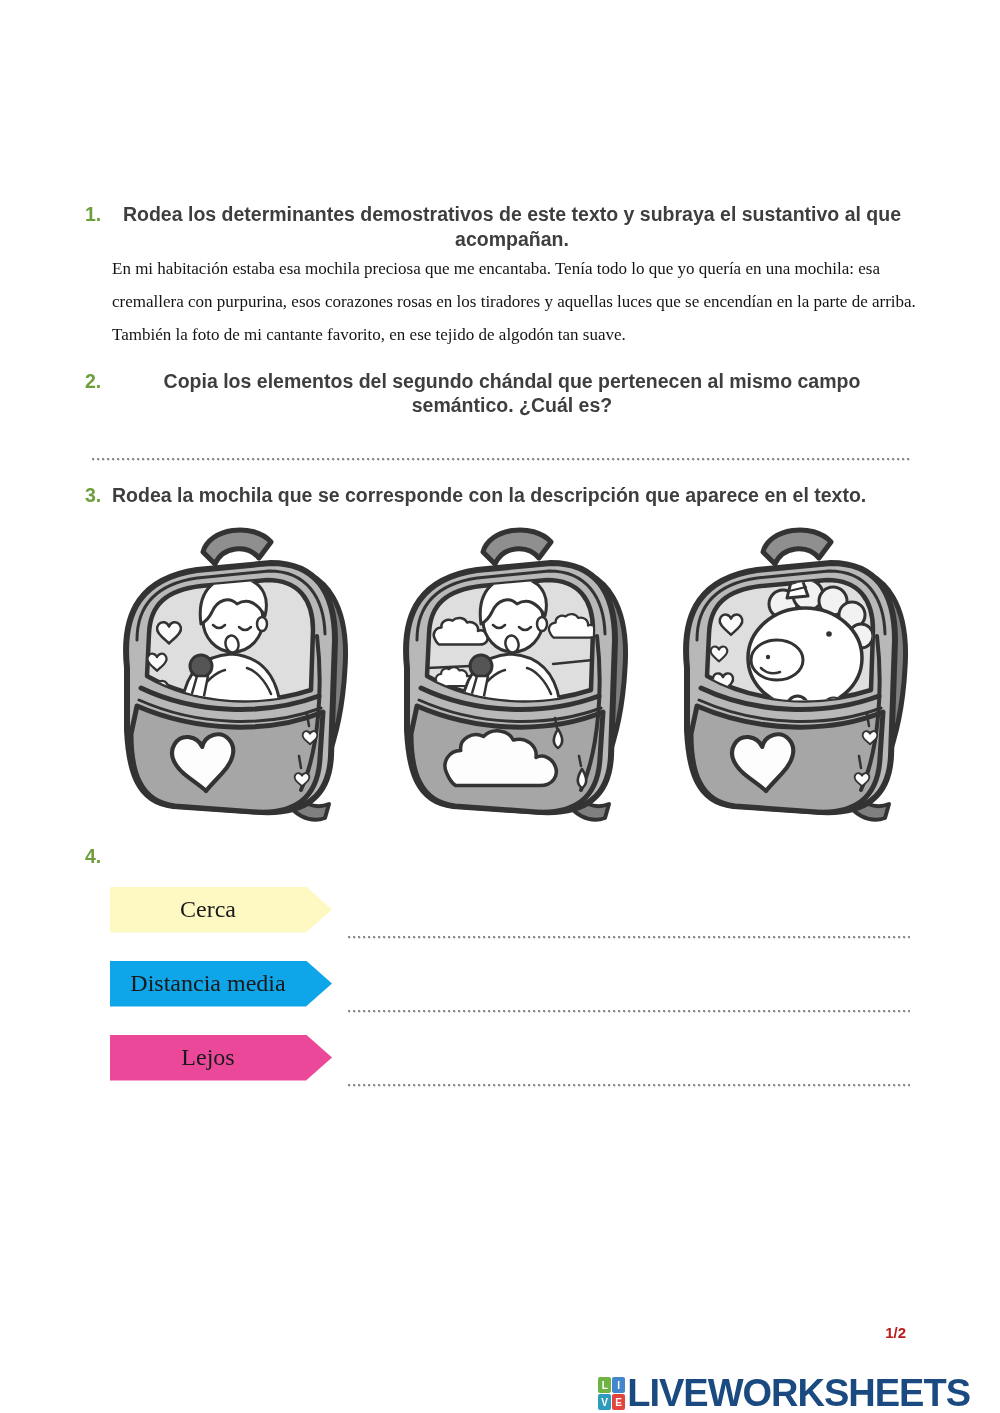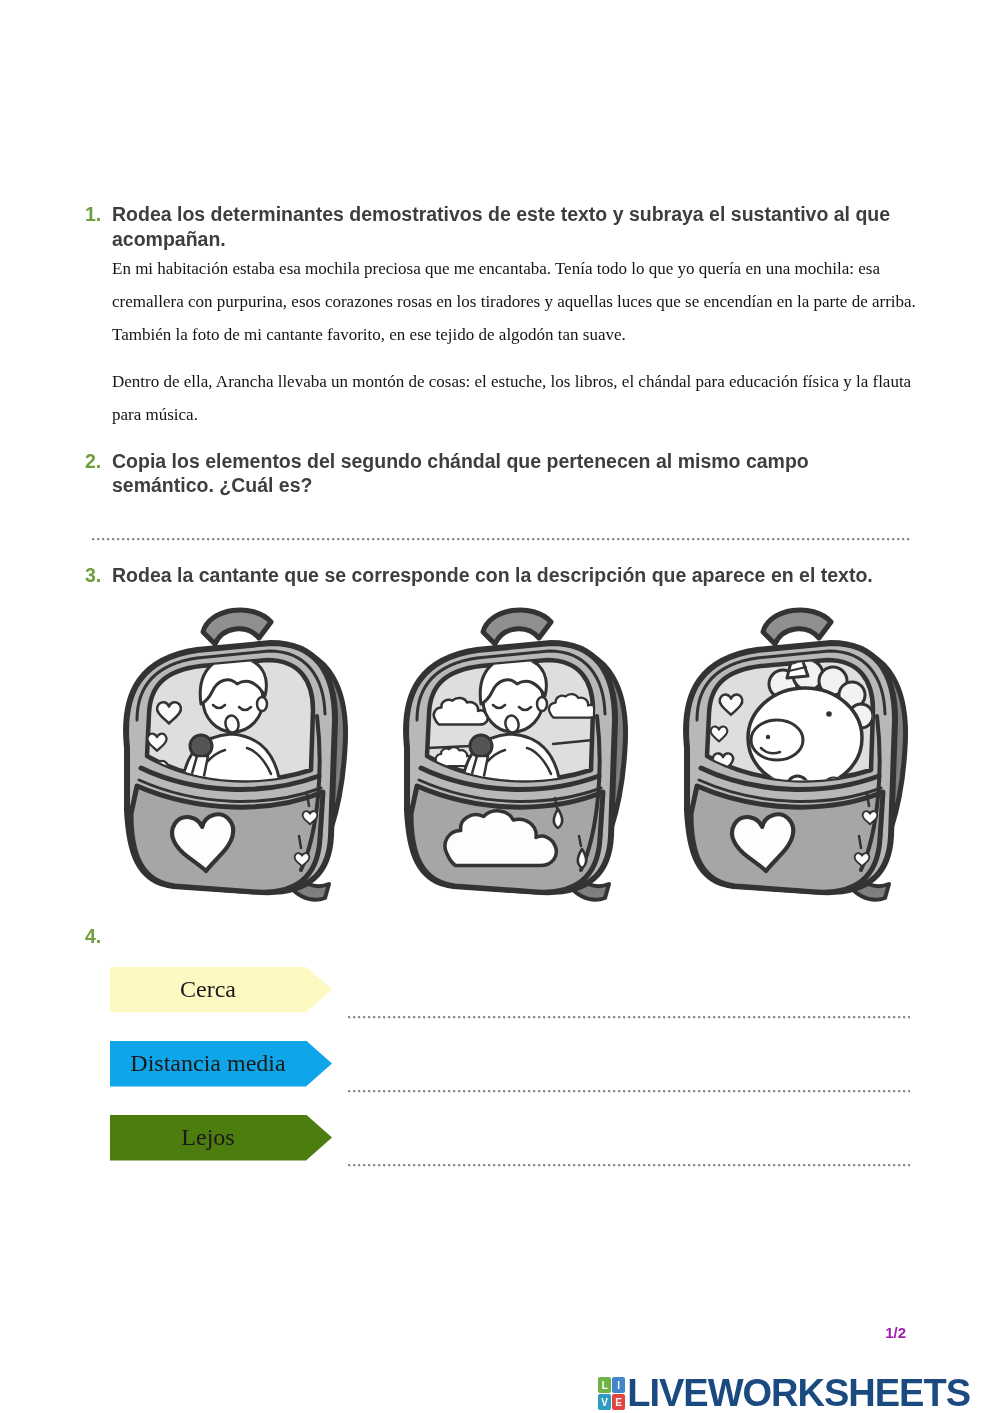--- a/index.html
+++ b/index.html
@@ -14,21 +14,21 @@
 
   
   .question{display:flex;align-items:flex-start;}
   .q-num{
     flex:0 0 27px;
     font-weight:bold;font-size:19.5px;line-height:1.27;
     color:#6f9e3c;
   }
   .q-text{
     font-weight:bold;font-size:19.5px;line-height:1.27;
-    color:#3e3e3e;max-width:800px;
+    color:#3e3e3e;max-width:800px;text-align:center;
   }
 
   
   .reading{
     margin-left:27px;width:805px;
     font-family:"Liberation Serif","DejaVu Serif",serif;
     font-size:17px;line-height:33px;color:#141414;
   }
   .reading p{margin:0;}
   .reading p + p{margin-top:14px;}
@@ -58,21 +58,21 @@
     display:flex;align-items:center;justify-content:center;
     padding-right:26px;box-sizing:border-box;
     font-family:"Liberation Serif","DejaVu Serif",serif;
     font-size:24px;color:#1a1a1a;
   }
   .distance-row .dotline{width:562px;margin-left:16px;transform:translateY(6px);}
 
   
   .page-num{
     position:absolute;top:1324px;right:94px;
-    font-size:15px;font-weight:bold;color:#a21caf;
+    font-size:15px;font-weight:bold;color:#b91c1c;
   }
   .brand{
     position:absolute;top:1372px;right:30px;
     display:flex;align-items:center;
   }
   .brand-icon{
     display:grid;grid-template-columns:13px 13px;grid-template-rows:16px 16px;
     gap:1px;margin-right:2px;
   }
   .brand-icon span{
@@ -102,33 +102,32 @@
 <div class="page">
   <div class="content">
 
     <div class="question">
       <span class="q-num">1.</span>
       <span class="q-text">Rodea los determinantes demostrativos de este texto y subraya el sustantivo al que acompañan.</span>
     </div>
 
     <div class="reading">
       <p class="p1">En mi habitación estaba esa mochila preciosa que me encantaba. Tenía todo lo que yo quería en una mochila: esa cremallera con purpurina, esos corazones rosas en los tiradores y aquellas luces que se encendían en la parte de arriba. También la foto de mi cantante favorito, en ese tejido de algodón tan suave.</p>
-      <p>Dentro de ella, Arancha llevaba un montón de cosas: el estuche, los libros, el chándal para educación física y la flauta para música.</p>
     </div>
 
     <div class="question mt18">
       <span class="q-num">2.</span>
       <span class="q-text">Copia los elementos del segundo chándal que pertenecen al mismo campo semántico. ¿Cuál es?</span>
     </div>
 
     <div class="dotline full"></div>
 
     <div class="question mt22">
       <span class="q-num">3.</span>
-      <span class="q-text">Rodea la cantante que se corresponde con la descripción que aparece en el texto.</span>
+      <span class="q-text">Rodea la mochila que se corresponde con la descripción que aparece en el texto.</span>
     </div>
 
     <div class="backpacks">
 
       <svg viewBox="0 0 280 310">
         <path class="bp-outline" d="M195 48 C 245 52 264 92 260 150 C 257 205 244 250 220 284 L 198 268 C 220 238 234 196 236 148 C 238 100 225 72 188 66 Z" fill="#7f7f7f" stroke-width="5"></path>
         <path class="bp-outline" d="M206 268 C 216 286 230 292 244 286 L 240 300 C 224 306 208 296 198 280 Z" fill="#7f7f7f" stroke-width="4"></path>
         <path class="bp-outline" d="M118 34 C 124 10 168 4 186 24 L 174 40 C 162 26 138 28 130 46 Z" fill="#8f8f8f" stroke-width="5"></path>
         <path class="bp-outline" d="M42 150 C 36 92 58 60 112 52 L 186 45 C 232 45 250 76 250 122 L 246 238 C 244 280 219 296 176 294 L 88 288 C 52 284 44 252 42 212 Z" fill="#b8b8b8" stroke-width="6"></path>
         <path class="bp-outline" d="M52 122 C 52 86 72 66 112 60 L 184 53 C 222 53 239 80 240 116" fill="none" stroke-width="3"></path>
@@ -249,21 +248,21 @@
     </div>
 
     <div class="distance-row">
       <div class="arrow-label" style="background-color: #0ea5e9;">
         <span>Distancia media</span>
       </div>
       <div class="dotline"></div>
     </div>
 
     <div class="distance-row">
-      <div class="arrow-label" style="background-color: #4d7c0f;">
+      <div class="arrow-label" style="background-color: #ec4899;">
         <span>Lejos</span>
       </div>
       <div class="dotline"></div>
     </div>
 
   </div>
 
   <div class="page-num">1/2</div>
   <div class="brand">
     <div class="brand-icon">

